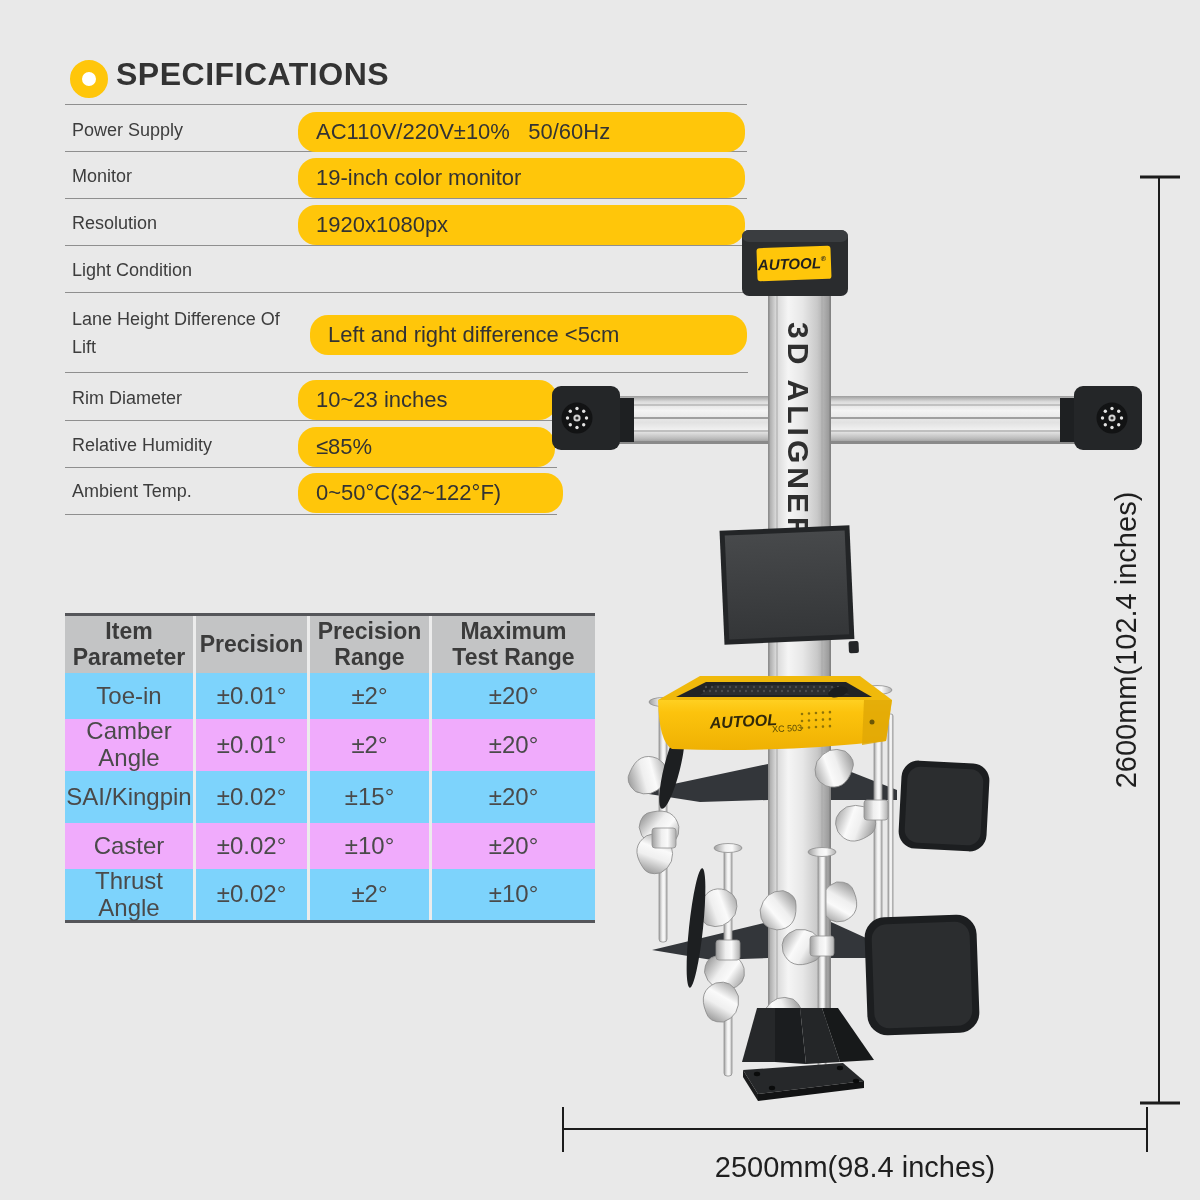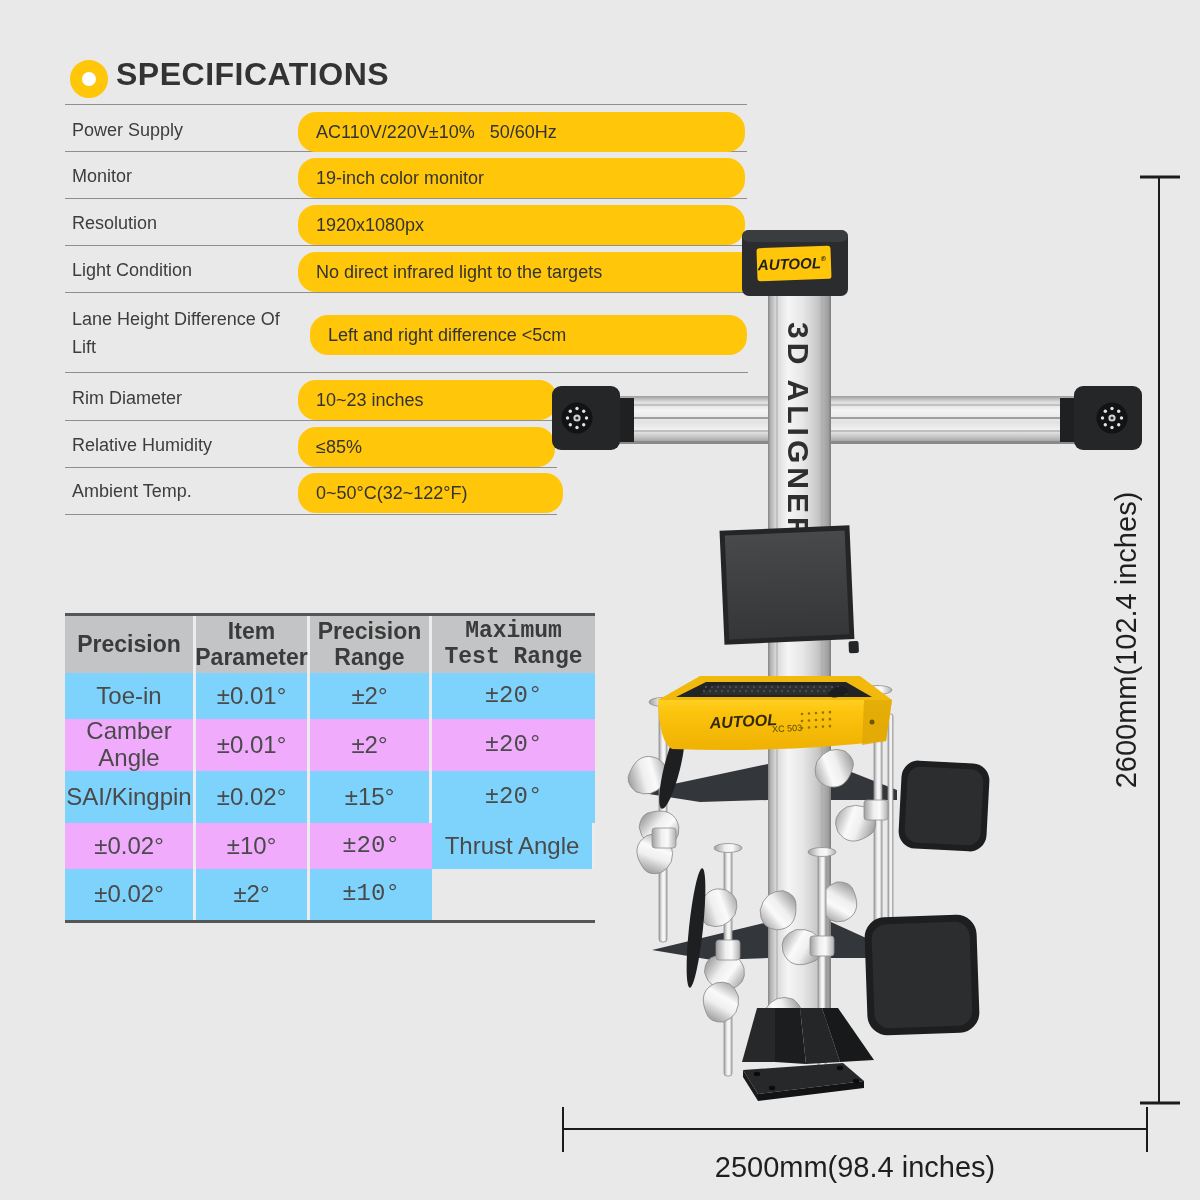--- a/index.html
+++ b/index.html
@@ -5,28 +5,28 @@
   html,body{margin:0;padding:0;}
   body{width:1200px;height:1200px;background:#e9e9e9;font-family:"Liberation Sans",sans-serif;position:relative;overflow:hidden;}
   .page{position:absolute;inset:0;}
   
   .hdr-icon{position:absolute;left:70px;top:60px;width:14px;height:14px;background:#fff;border:12px solid #ffc60a;border-radius:50%;}
   .hdr-title{position:absolute;left:116px;top:56px;font-size:32px;font-weight:700;color:#333;letter-spacing:.5px;}
   
   .sep{position:absolute;height:1px;background:#8f8f8f;left:65px;}
   .spec-label{position:absolute;left:72px;width:232px;font-size:18px;color:#3d3d3d;line-height:28px;}
   .pill{position:absolute;height:40px;background:#ffc60a;border-radius:18px;display:flex;align-items:center;
-        padding:0 4px 0 18px;font-size:18px;color:#333;white-space:pre;box-sizing:border-box;}
+        padding:0 4px 0 18px;font-size:22px;color:#333;white-space:pre;box-sizing:border-box;}
   
   .spec-table{position:absolute;left:65px;top:613px;width:530px;display:grid;
       grid-template-columns:131px 114px 122px 163px;grid-template-rows:57px 46px 52px 52px 46px 51px;
       border-top:3px solid #55565a;border-bottom:3px solid #55565a;}
   .cell{display:flex;align-items:center;justify-content:center;text-align:center;
       border-right:3px solid #ececec;font-size:24px;color:#4a4a4a;line-height:1.12;padding:0 10px;box-sizing:border-box;}
-  .cell.c4{border-right:none;font-family:Liberation Mono, monospace;}
+  .cell.c4{border-right:none;}
   .cell.hdr{background:#c3c4c5;font-size:23px;font-weight:600;color:#3b3b3b;}
   .cell.gray{background:#f0abfc;}
   .cell.white{background:#7dd3fc;}
   
   .machine{position:absolute;left:540px;top:160px;width:660px;height:1040px;pointer-events:none;}
   svg text{font-family:"Liberation Sans",sans-serif;}
 </style>
 </head>
 <body>
 
@@ -50,47 +50,47 @@
   <div class="spec-label" style="top:162px">Monitor</div>
   <div class="spec-label" style="top:256px">Light Condition</div>
   <div class="spec-label" style="top:384px">Rim Diameter</div>
   <div class="spec-label" style="top:305px">Lane Height Difference Of Lift</div>
   <div class="spec-label" style="top:431px">Relative Humidity</div>
   <div class="spec-label" style="top:477px">Ambient Temp.</div>
 
   <div class="pill" style="top:112px;left:298px;width:447px">AC110V/220V±10%   50/60Hz</div>
   <div class="pill" style="top:158px;left:298px;width:447px">19-inch color monitor</div>
   <div class="pill" style="top:205px;left:298px;width:447px">1920x1080px</div>
-  <div class="pill" style="top:252px;left:298px;width:459px">No direct infrared light to the targets</div>
   <div class="pill" style="top:315px;left:310px;width:437px">Left and right difference &lt;5cm</div>
   <div class="pill" style="top:380px;left:298px;width:259px">10~23 inches</div>
   <div class="pill" style="top:427px;left:298px;width:257px">≤85%</div>
   <div class="pill" style="top:473px;left:298px;width:265px">0~50°C(32~122°F)</div>
 
   <div class="spec-table">
+    <div class="cell hdr c1">Item Parameter</div>
     <div class="cell hdr c2">Precision</div>
-    <div class="cell hdr c1">Item Parameter</div>
     <div class="cell hdr c3">Precision Range</div>
     <div class="cell hdr c4">Maximum Test Range</div>
 
     <div class="cell white c1">Toe-in</div>
     <div class="cell white c2">±0.01°</div>
     <div class="cell white c3">±2°</div>
     <div class="cell white c4">±20°</div>
 
     <div class="cell gray c1">Camber Angle</div>
     <div class="cell gray c2">±0.01°</div>
     <div class="cell gray c3">±2°</div>
     <div class="cell gray c4">±20°</div>
 
     <div class="cell white c1">SAI/Kingpin</div>
     <div class="cell white c2">±0.02°</div>
     <div class="cell white c3">±15°</div>
     <div class="cell white c4">±20°</div>
 
+    <div class="cell gray c1">Caster</div>
     <div class="cell gray c2">±0.02°</div>
     <div class="cell gray c3">±10°</div>
     <div class="cell gray c4">±20°</div>
 
     <div class="cell white c1">Thrust Angle</div>
     <div class="cell white c2">±0.02°</div>
     <div class="cell white c3">±2°</div>
     <div class="cell white c4">±10°</div>
   </div>
 

